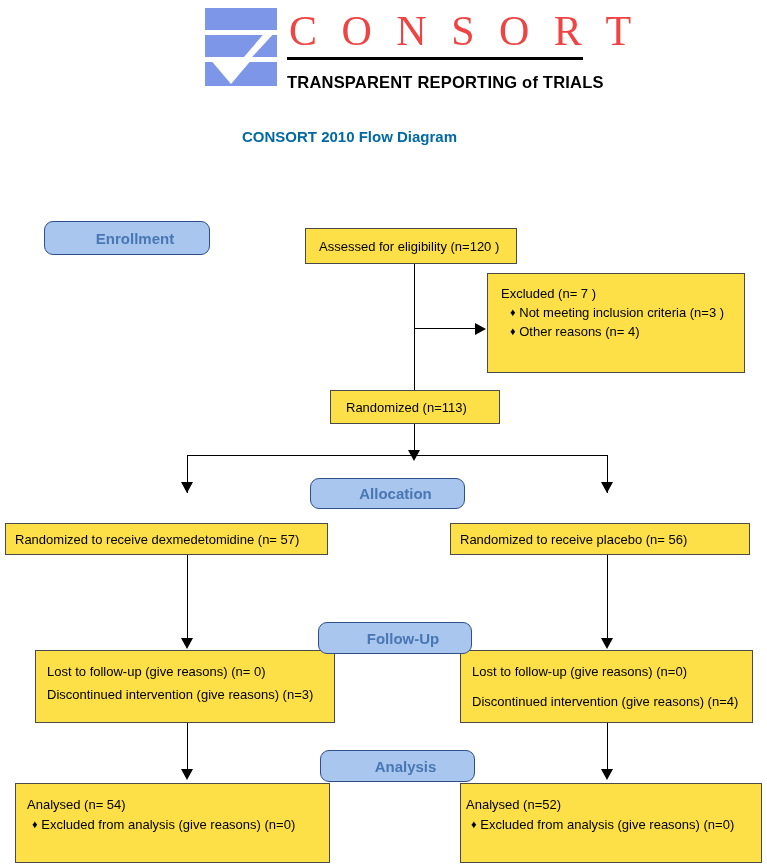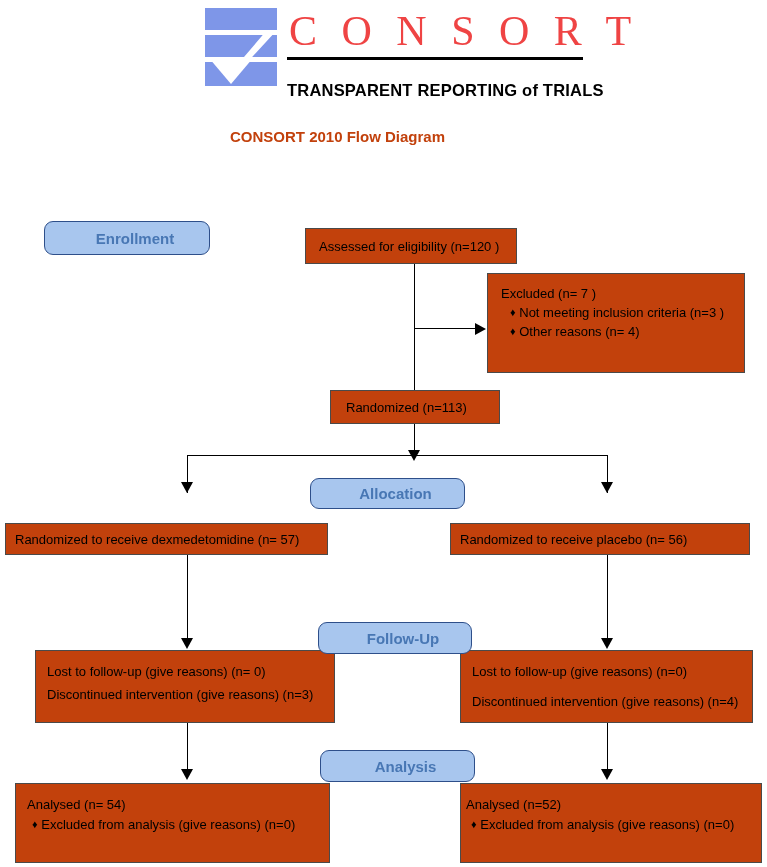--- a/index.html
+++ b/index.html
@@ -58,33 +58,33 @@
     margin-top: 1px;
   }
   .consort-tagline {
     font-family: "Liberation Sans", sans-serif;
     font-weight: bold;
     font-size: 16.5px;
     letter-spacing: 0.2px;
     line-height: 24px;
     color: #000000;
     white-space: nowrap;
-    padding-top: 18px;
+    padding-top: 10px;
   }
 
   
   #diagram-title {
     position: absolute;
-    left: 0;
+    left: 12px;
     top: 128px;
     width: 675px;
     text-align: center;
     font-size: 15px;
     font-weight: bold;
-    color: #c2410c;
+    color: #0369a1;
   }
 
   
   .stage-pill {
     position: absolute;
     box-sizing: border-box;
     background: #A8C6EE;
     border: 1.3px solid #2E4F8A;
     border-radius: 9px;
     color: #4877B4;
@@ -94,21 +94,21 @@
     align-items: center;
     justify-content: center;
     z-index: 6;
     padding-left: 16px;
   }
 
   
   .flow-box {
     position: absolute;
     box-sizing: border-box;
-    background: #c2410c;
+    background: #fde047;
     border: 1.2px solid #4a4a4a;
     font-size: 13px;
     line-height: 17px;
     color: #000000;
     z-index: 5;
   }
   .flow-box .line {
     white-space: nowrap;
   }
   .bullet-line {

